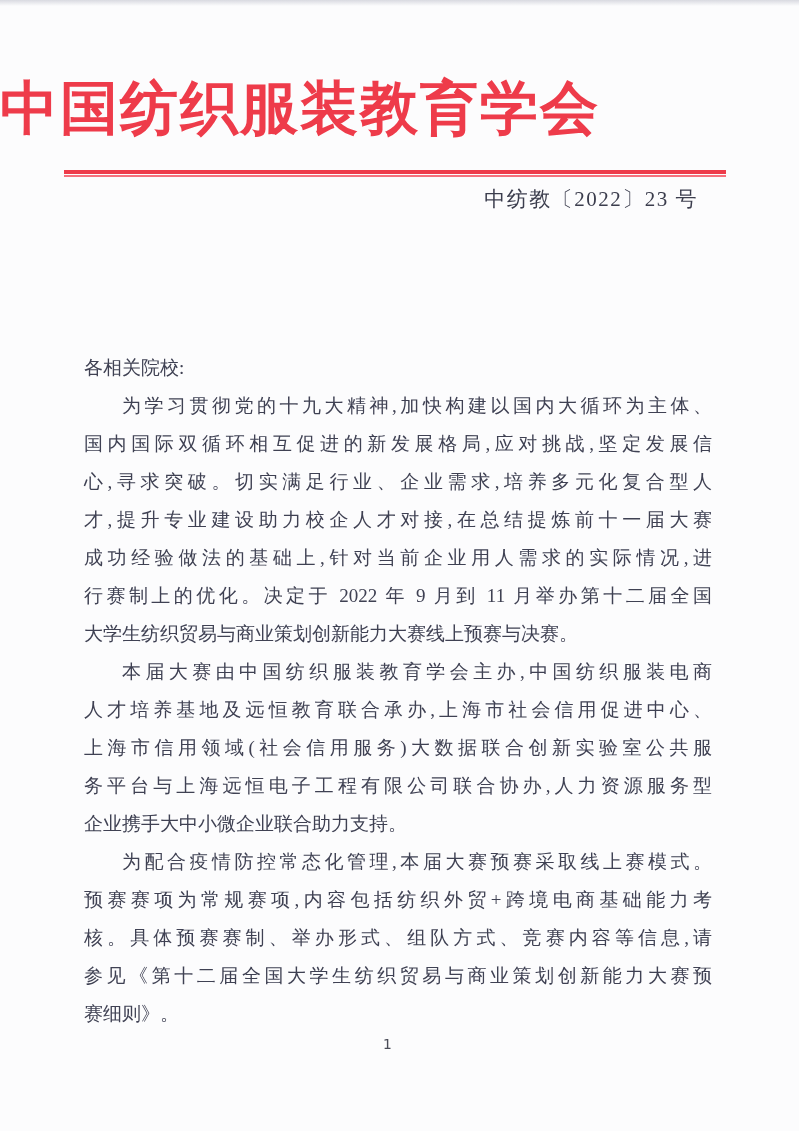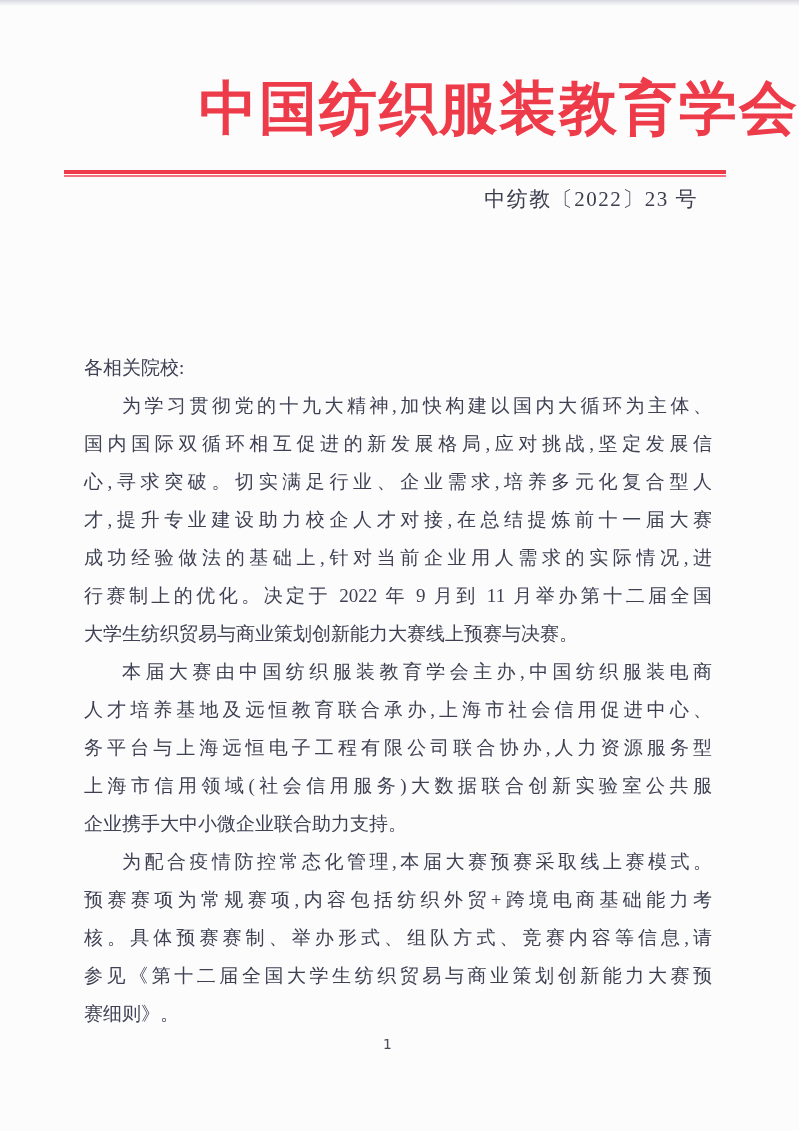--- a/index.html
+++ b/index.html
@@ -15,21 +15,21 @@
     overflow: hidden;
   }
   
   .scan-edge {
     position: absolute; top: 0; left: 0; right: 0; height: 6px;
     background: linear-gradient(to bottom, rgba(205,206,215,0.75), rgba(255,255,255,0));
   }
   
   .org-name {
     position: absolute; top: 70px; left: 0; right: 0;
-    text-align: right;
+    text-align: left;
     font-size: 58px; font-weight: 700;
     letter-spacing: 2px;
     color: #ee3b4a;
     white-space: nowrap;
   }
   
   .redline {
     position: absolute; top: 170px; left: 64px; width: 662px;
   }
   .redline-thick { height: 4px; background: #ee3b4a; }
@@ -94,22 +94,22 @@
     <div class="bline bline-first">为学习贯彻党的十九大精神,加快构建以国内大循环为主体、</div>
     <div class="bline">国内国际双循环相互促进的新发展格局,应对挑战,坚定发展信</div>
     <div class="bline">心,寻求突破。切实满足行业、企业需求,培养多元化复合型人</div>
     <div class="bline">才,提升专业建设助力校企人才对接,在总结提炼前十一届大赛</div>
     <div class="bline">成功经验做法的基础上,针对当前企业用人需求的实际情况,进</div>
     <div class="bline">行赛制上的优化。决定于 2022 年 9 月到 11 月举办第十二届全国</div>
     <div class="bline-last">大学生纺织贸易与商业策划创新能力大赛线上预赛与决赛。</div>
 
     <div class="bline bline-first">本届大赛由中国纺织服装教育学会主办,中国纺织服装电商</div>
     <div class="bline">人才培养基地及远恒教育联合承办,上海市社会信用促进中心、</div>
+    <div class="bline">上海市信用领域(社会信用服务)大数据联合创新实验室公共服</div>
     <div class="bline">务平台与上海远恒电子工程有限公司联合协办,人力资源服务型</div>
-    <div class="bline">上海市信用领域(社会信用服务)大数据联合创新实验室公共服</div>
     <div class="bline-last">企业携手大中小微企业联合助力支持。</div>
 
     <div class="bline bline-first">为配合疫情防控常态化管理,本届大赛预赛采取线上赛模式。</div>
     <div class="bline">预赛赛项为常规赛项,内容包括纺织外贸+跨境电商基础能力考</div>
     <div class="bline">核。具体预赛赛制、举办形式、组队方式、竞赛内容等信息,请</div>
     <div class="bline">参见《第十二届全国大学生纺织贸易与商业策划创新能力大赛预</div>
     <div class="bline-last">赛细则》。</div>
   </div>
 
   <div class="page-number">1</div>

